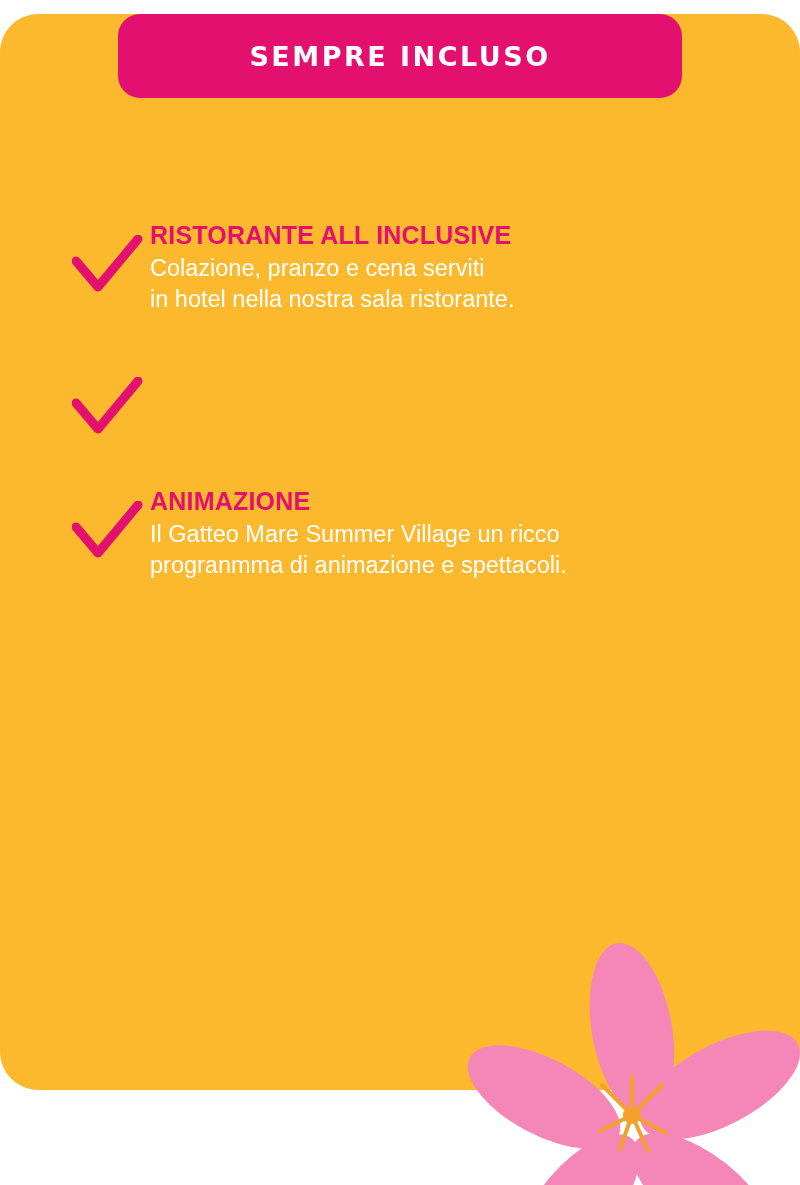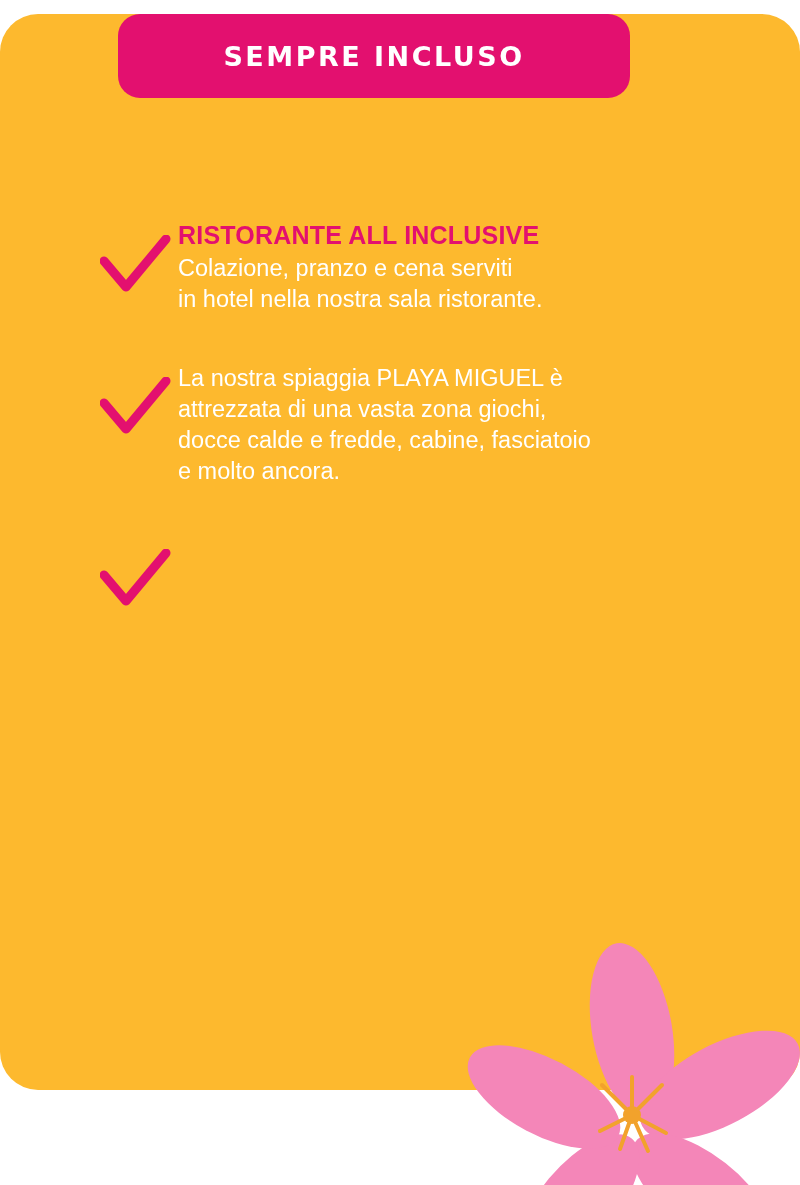--- a/index.html
+++ b/index.html
@@ -22,21 +22,21 @@
     height: 1076px;
     background: #FDB92E;
     border-radius: 38px;
     overflow: hidden;
   }
 
   .badge {
     position: absolute;
     left: 118px;
     top: 0;
-    width: 512px;
+    width: 564px;
     height: 84px;
     background: #E3106F;
     border-radius: 22px;
     display: flex;
     align-items: center;
     justify-content: center;
     z-index: 5;
   }
   .badge-label {
     color: #ffffff;
@@ -51,21 +51,21 @@
     position: absolute;
     left: 0;
     top: 205px;
     width: 800px;
   }
 
   .item {
     position: relative;
     display: flex;
     align-items: flex-start;
-    padding-left: 100px;
+    padding-left: 72px;
     margin-bottom: 46px;
   }
 
   .check {
     width: 72px;
     flex: 0 0 72px;
     margin-top: 16px;
   }
   .check svg {
     display: block;
@@ -131,33 +131,34 @@
     </div>
 
 
     <div class="item">
       <span class="check">
         <svg width="72" height="62" viewBox="0 0 72 62" aria-hidden="true">
           <path d="M4 26 L26 52 L66 4" fill="none" stroke="#E3106F" stroke-width="9" stroke-linecap="round" stroke-linejoin="round"></path>
         </svg>
       </span>
       <div class="item-text">
-        <p class="item-desc">La nostra spiaggia PLAYA MIGUEL è
-attrezzata di una vasta zona giochi,
-docce calde e fredde, cabine, fasciatoio
-e molto ancora.</p>
       </div>
     </div>
 
     <div class="item">
       <span class="check">
         <svg width="72" height="62" viewBox="0 0 72 62" aria-hidden="true">
           <path d="M4 26 L26 52 L66 4" fill="none" stroke="#E3106F" stroke-width="9" stroke-linecap="round" stroke-linejoin="round"></path>
         </svg>
       </span>
+      <div class="item-text">
+        <p class="item-title">ANIMAZIONE</p>
+        <p class="item-desc">Il Gatteo Mare Summer Village un ricco
+progranmma di animazione e spettacoli.</p>
+      </div>
     </div>
 
   </div>
 </div>
 
 <span class="flower">
   <svg width="360" height="360" viewBox="0 0 360 360" aria-hidden="true">
     <g fill="#F486B8">
       <ellipse cx="180" cy="95" rx="40" ry="88" transform="rotate(-10 180 95)"></ellipse>
       <ellipse cx="268" cy="150" rx="40" ry="88" transform="rotate(62 268 150)"></ellipse>

